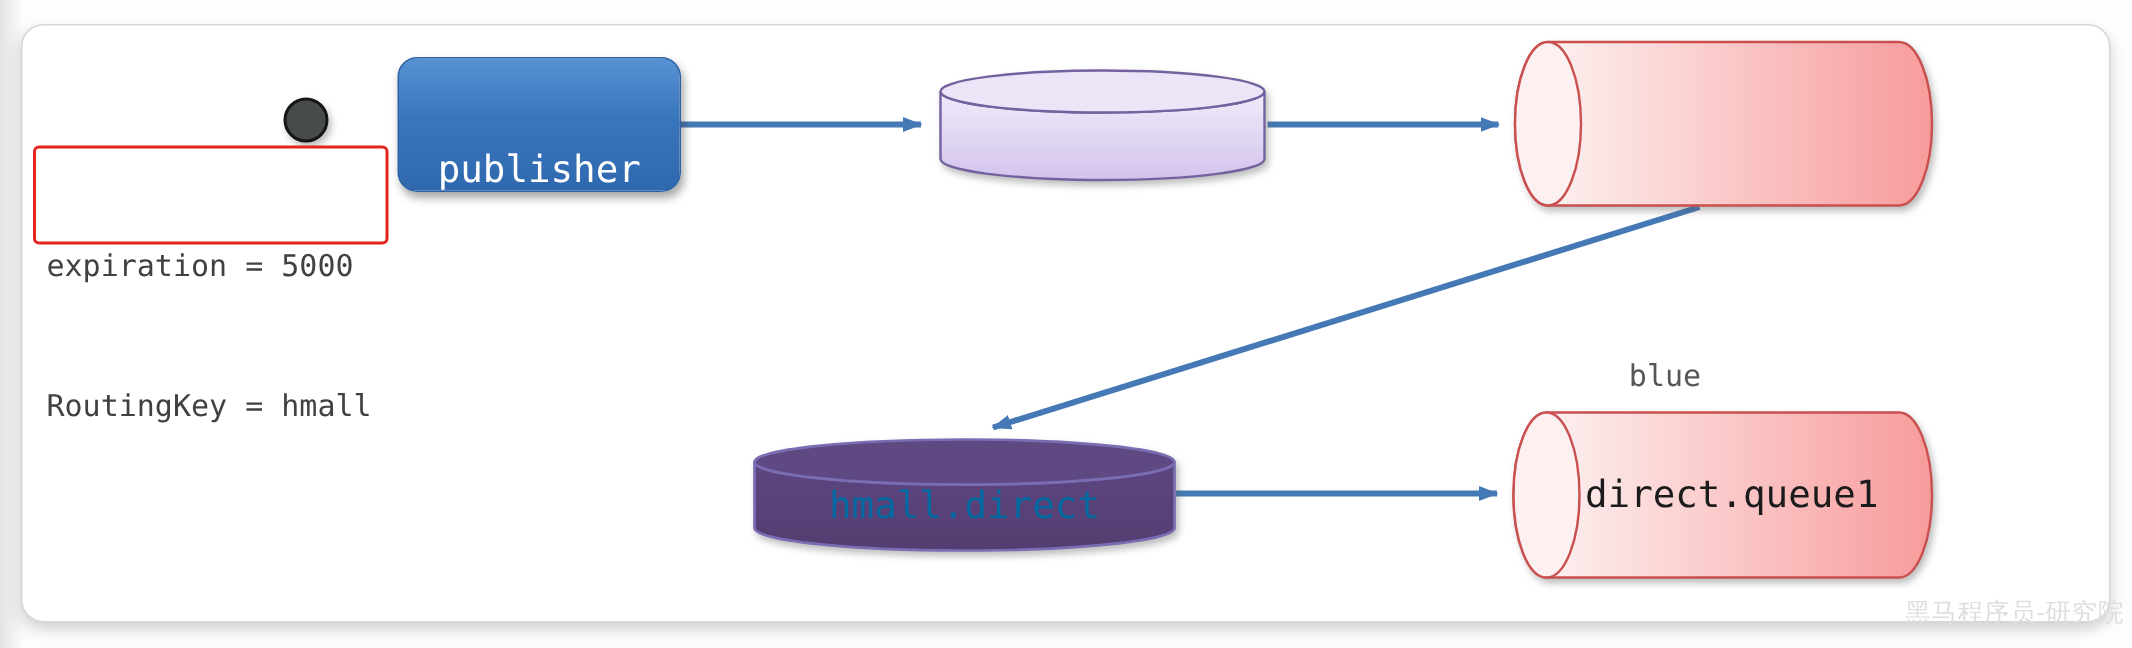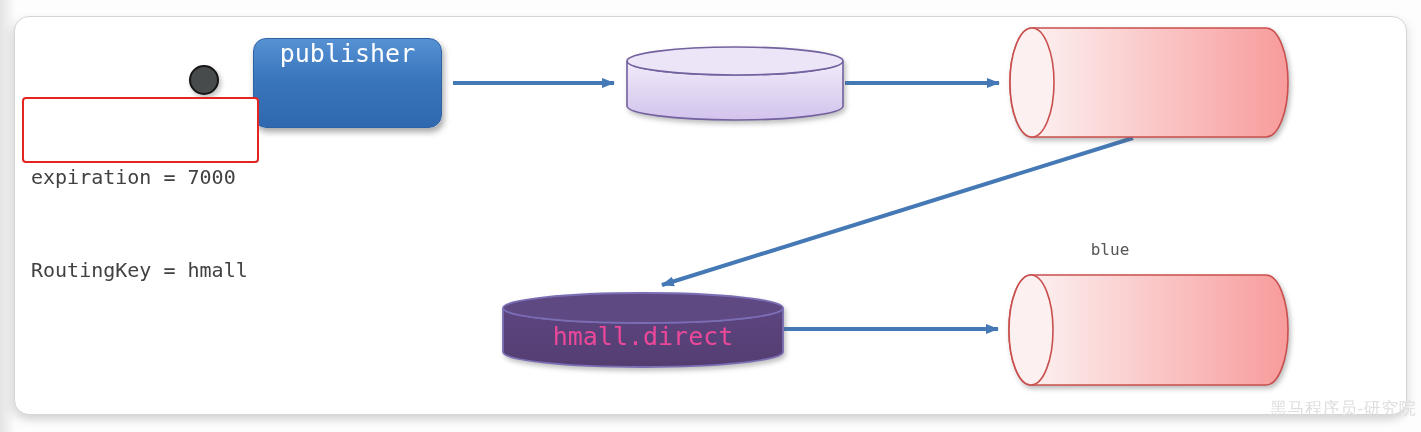--- a/index.html
+++ b/index.html
@@ -17,49 +17,49 @@
     border-radius: 15px;
     box-shadow: -4px 5px 10px rgba(0,0,0,0.10), 3px 4px 8px rgba(0,0,0,0.08);
   }
 
   svg.layer { position: absolute; left: 0; top: 0; }
 
   .shadowed { filter: drop-shadow(2px 3px 2.5px rgba(90,90,90,0.40)); }
 
   
   .publisher {
-    position: absolute; left: 253px; top: 38px; width: 189px; height: 90px;
+    position: absolute; left: 265px; top: 38px; width: 189px; height: 90px;
     border-radius: 13px;
     background: linear-gradient(180deg, #5691d3 0%, #3a76bc 45%, #2f68ae 100%);
     border: 1px solid #2d62a4;
     box-shadow: 2px 4px 6px rgba(60,60,60,0.45);
-    display: flex; align-items: flex-start; justify-content: center;
+    display: flex; align-items: flex-end; justify-content: center;
     color: #ffffff; font-size: 25px;
   }
 
   
   .annotation {
     position: absolute; left: 22px; top: 97px; width: 237px; height: 66px;
     border: 2px solid #e4251f; border-radius: 4px;
     background: #ffffff;
     padding: 1px 7px;
     color: #414141; font-size: 20px; line-height: 31px;
     white-space: pre;
   }
 
   
   .node-label {
     position: absolute; text-align: center; color: #1b1b1b;
     font-size: 25px; line-height: 30px; height: 30px;
   }
-  .node-label.light { color: #ec4899; }
+  .node-label.light { color: #0369a1; }
 
   .edge-label {
     position: absolute; left: 1040px; top: 239px; width: 140px; height: 22px;
-    text-align: center; color: #565656; font-size: 16px; line-height: 22px;
+    text-align: center; color: #565656; font-size: 20px; line-height: 22px;
   }
 
   .watermark {
     position: absolute; left: 1254px; top: 397px; width: 166px;
     font-family: "DejaVu Serif", "Liberation Serif", serif;
     color: #dedede; font-size: 17px; letter-spacing: 0.5px;
     white-space: nowrap;
     margin-left: 16px;
   }
 </style>
@@ -126,26 +126,27 @@
       <path d="M 1031 275 H 1266 A 22 55 0 0 1 1266 385 H 1031 A 22 55 0 0 1 1031 275 Z" fill="url(#gradPink)" stroke="#c9504e" stroke-width="1.6"></path>
       <ellipse cx="1031" cy="330" rx="22" ry="55" fill="#fdf0f0" stroke="#c9504e" stroke-width="1.6"></ellipse>
     </g>
   </svg>
 
   <div class="publisher">
     <span>publisher</span>
   </div>
 
   <div class="annotation">
-    <div>expiration = 7000</div>
+    <div>expiration = 5000</div>
     <div>RoutingKey = hmall</div>
   </div>
 
 
 
   <div class="node-label light" style="left:503px; top:322px; width:280px;">hmall.direct</div>
 
+  <div class="node-label" style="left:1031px; top:315px; width:247px;">direct.queue1</div>
 
   <div class="edge-label">blue</div>
 
   <div class="watermark">黑马程序员-研究院</div>
 
 </div>
 
 </body></html>

